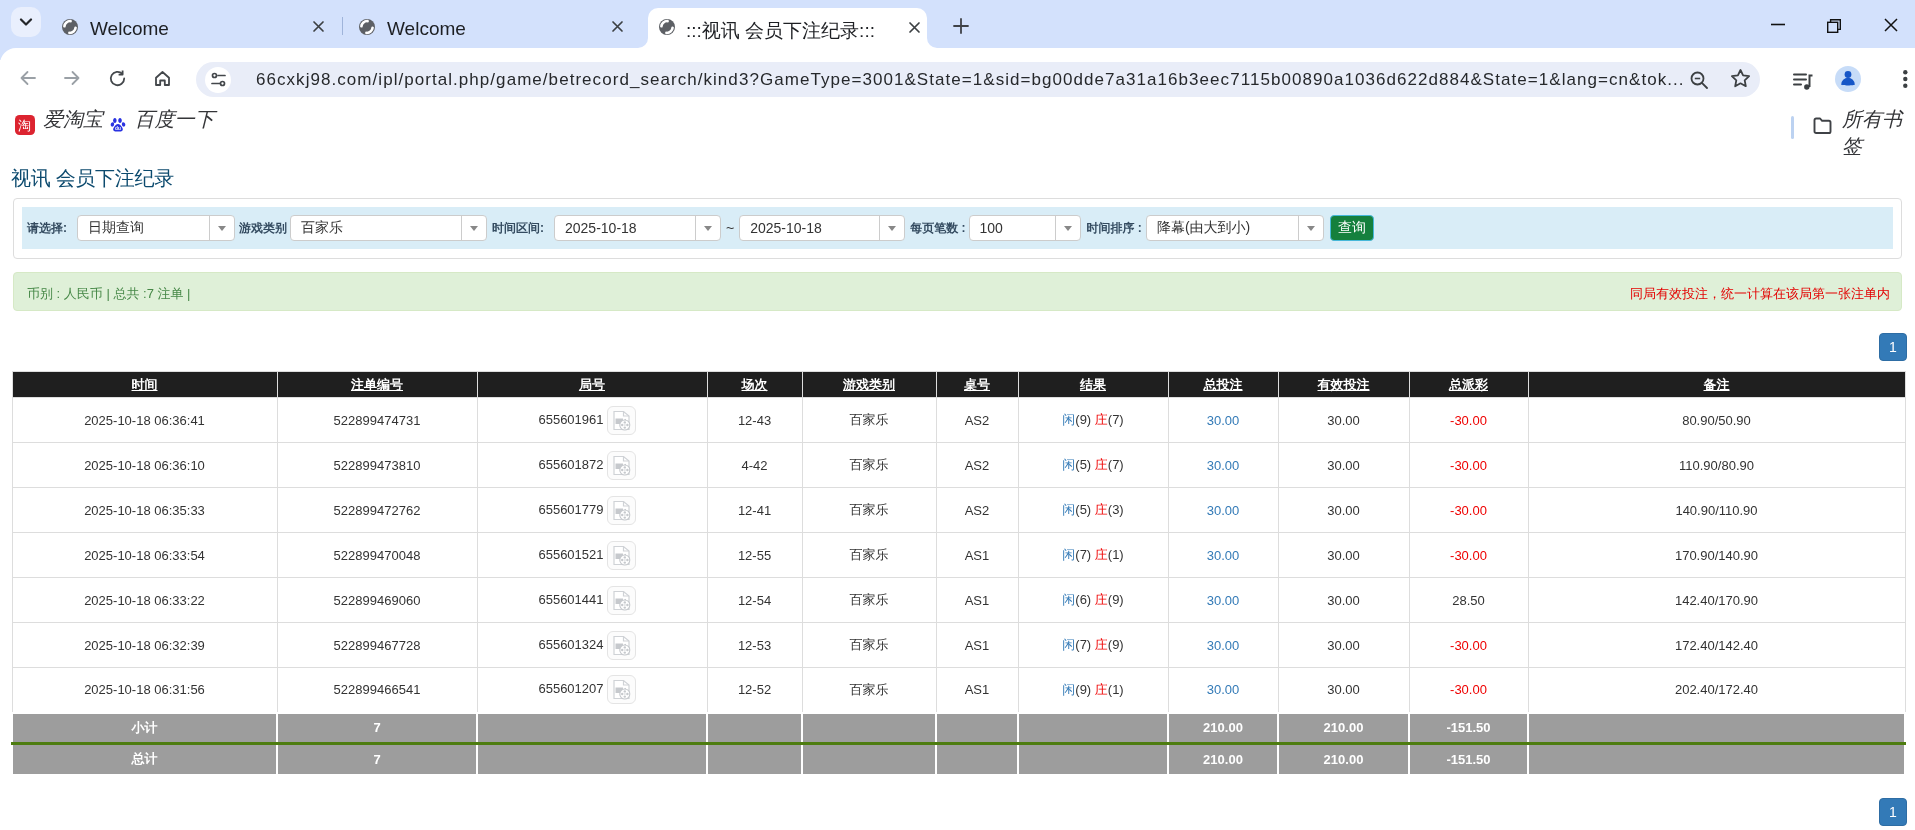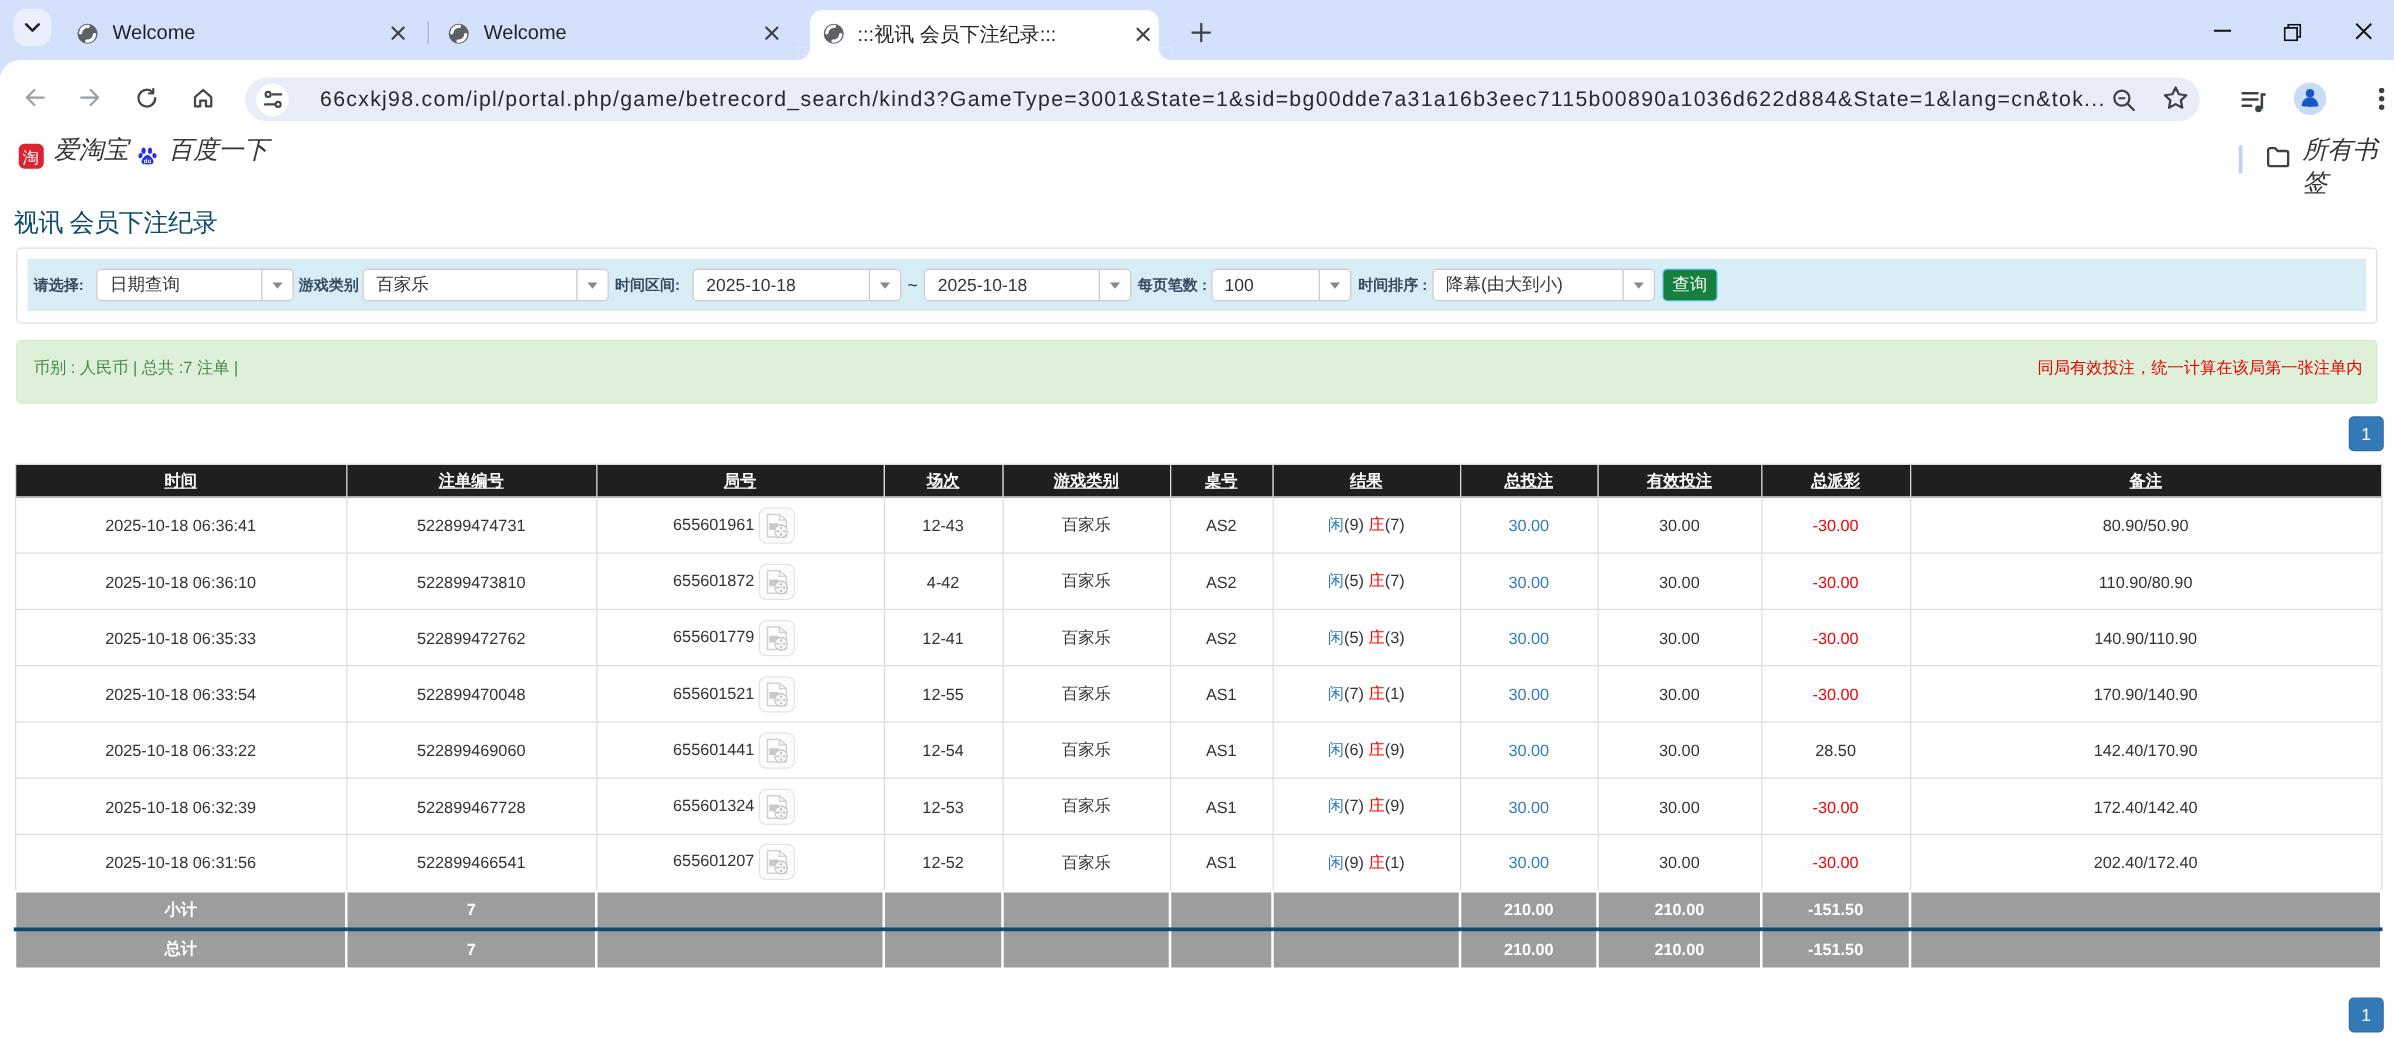--- a/index.html
+++ b/index.html
@@ -1,48 +1,48 @@
 <!DOCTYPE html>
 <html><head>
 <meta charset="utf-8">
 <style>
 * { margin:0; padding:0; box-sizing:border-box; }
 html,body { width:1915px; height:830px; background:#fff; font-family:"Liberation Sans",sans-serif; overflow:hidden; }
 .abs { position:absolute; }
 
 #tabbar { position:absolute; left:0; top:0; width:1915px; height:60px; background:#d3e1fc; }
-.tabtitle { position:absolute; font-size:16px; color:#1d1f23; white-space:nowrap; top:18px; }
+.tabtitle { position:absolute; font-size:19px; color:#1d1f23; white-space:nowrap; top:18px; }
 .activetab { position:absolute; left:648px; top:8px; width:279px; height:40px; background:#fff; border-radius:10px 10px 0 0; }
 .tabsep { position:absolute; top:17px; width:1px; height:18px; background:#9fb4da; }
 #toolbar { position:absolute; left:0; top:48px; width:1915px; height:57px; background:#fff; border-top-left-radius:16px; }
 #urlpill { position:absolute; left:196px; top:14px; width:1564px; height:35px; background:#e9edf8; border-radius:17.5px; }
 #urltext { position:absolute; left:60px; top:8px; font-size:17px; color:#26282b; letter-spacing:1.05px; white-space:nowrap; }
 #bookmarks { position:absolute; left:0; top:105px; width:1915px; height:40px; background:#fff; }
 .bktext { position:absolute; font-size:20px; color:#343538; top:1px;font-style:italic; }
 
 #pagetitle { position:absolute; left:11px; top:165px; font-size:20px; color:#0c4a6e; letter-spacing:-0.3px; }
 #fpanel { position:absolute; left:13px; top:198px; width:1889px; height:61px; border:1px solid #ddd; border-radius:4px; background:#fff; }
 #fbar { position:absolute; left:8px; top:8px; width:1871px; height:42px; background:#d9edf7; display:flex; align-items:center; }
 .flabel { font-size:12px; font-weight:bold; color:#344b60; }
 .sel { position:relative; height:26px; background:#fff; border:1px solid #ccc; border-radius:4px; font-size:14px; color:#333; display:flex; align-items:center; }
 .sel .txt { padding-left:10px; }
 .sel .arr { position:absolute; right:0; top:0; width:25px; height:100%; border-left:1px solid #ccc; display:flex; align-items:center; justify-content:center; }
 .arr i { width:0; height:0; border-left:4px solid transparent; border-right:4px solid transparent; border-top:5px solid #888; }
 #qbtn { width:44px; height:26px; background:#15803d; border:1px solid #46b8da; border-radius:4px; color:#fff; font-size:14px; display:flex; align-items:center; justify-content:center; }
-#greenbar { position:absolute; left:13px; top:272px; width:1889px; height:51px; background:#dff0d8; border:1px solid #d6e9c6; border-radius:4px; }
+#greenbar { position:absolute; left:13px; top:272px; width:1889px; height:39px; background:#dff0d8; border:1px solid #d6e9c6; border-radius:4px; }
 #greenbar .g { position:absolute; left:13px; top:12px; font-size:13px; color:#468847; }
 #greenbar .r { position:absolute; right:11px; top:12px; font-size:13px; color:#e30000; }
 .pgbtn { position:absolute; background:#337ab7; border:1px solid #2e6da4; border-radius:4px; color:#fff; font-size:14px; display:flex; align-items:center; justify-content:center; }
 
 #tbl { position:absolute; left:11px; top:371px; border-collapse:collapse; table-layout:fixed; font-size:13px; color:#333; }
 #tbl th { background:#1f1f1f; color:#fff; font-size:13px; font-weight:bold; height:26px; border:1px solid #ddd;text-decoration:underline; }
 #tbl td { text-align:center; border:1px solid #ddd; height:45px; }
 #tbl td.jh { padding-right:10px;margin-top:32px; }
 #tbl tr.sum td { background:#9d9d9d; color:#fff; font-weight:bold; height:31px; border:2px solid #fff; font-size:13px; }
-#tbl tr.sum2 td { border-top:3px solid #0c4a6e;margin-top:44px; }
+#tbl tr.sum2 td { border-top:3px solid #4d7c0f;margin-top:44px; }
 .blue { color:#337ab7; }
 .red { color:#ef0000; }
 .vicon { display:inline-block; vertical-align:middle; width:29px; height:29px; border:1px solid #e4e4e4; border-radius:6px; background:#fcfcfc; margin-left:3px; position:relative; top:0px; }
 .vicon svg { position:absolute; left:3px; top:3px; }
 </style>
 </head>
 <body>
 
 <div id="tabbar">
   <div class="abs" style="left:11px;top:7px;width:30px;height:30px;background:#e9effd;border-radius:10px;"></div>

